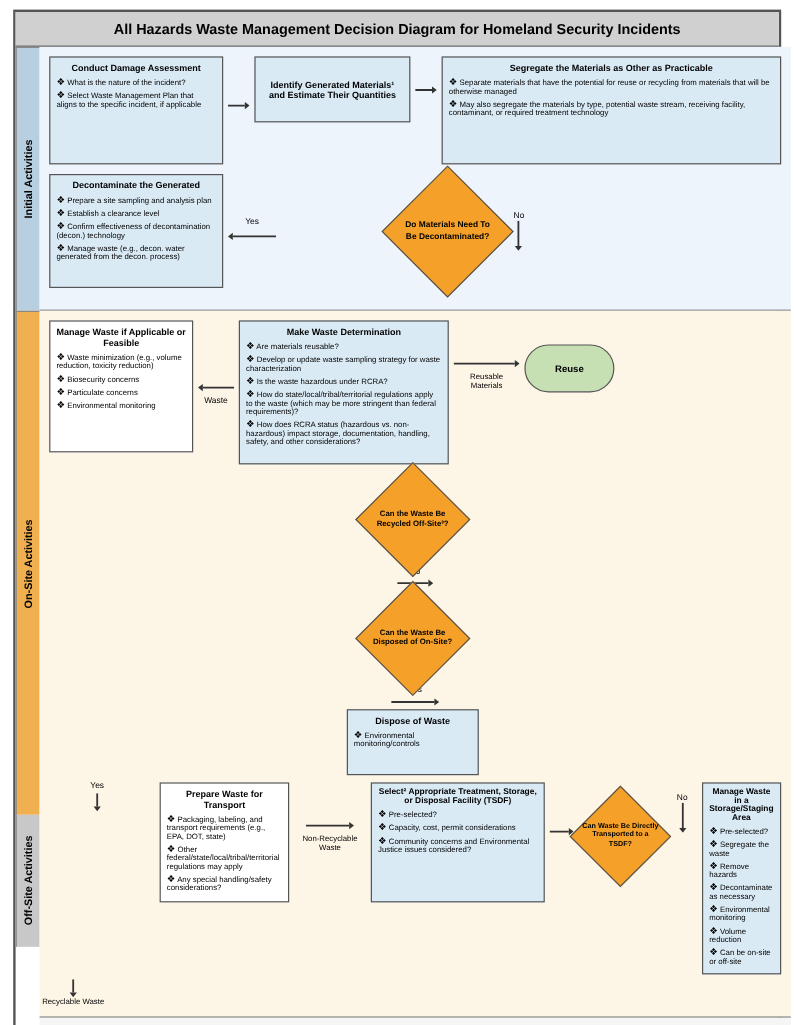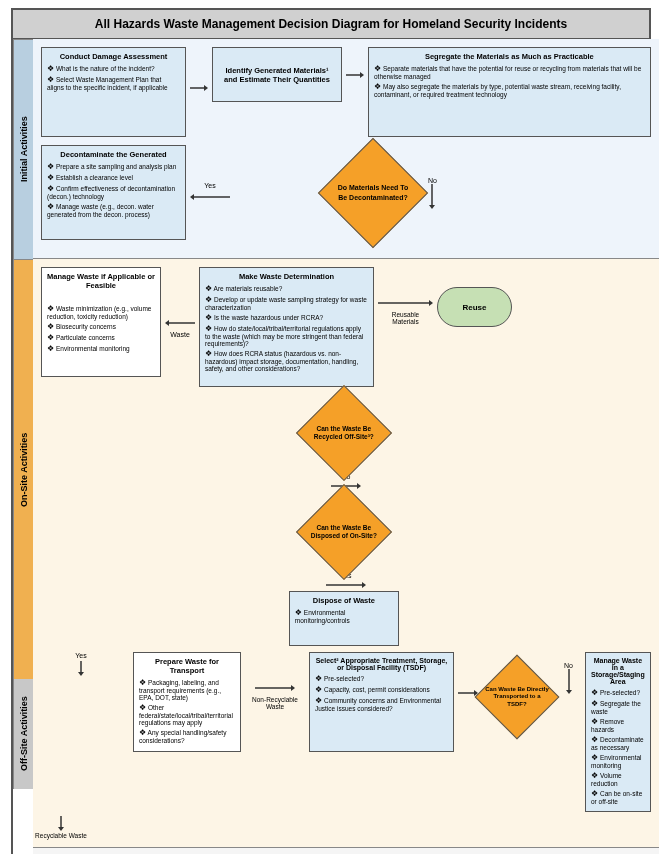--- a/index.html
+++ b/index.html
@@ -59,21 +59,21 @@
           </div>
 
           <div style="display:flex; align-items:center; justify-content:center; width:18px; padding-top:22px;">
             <svg width="18" height="12">
                 <line x1="0" y1="6" x2="14" y2="6" stroke="#333" stroke-width="1.5"></line>
                 <polygon points="14,3 18,6 14,9" fill="#333"></polygon>
               </svg>
           </div>
 
           <div style="border:1.5px solid #555; background:#daeaf5; padding:4px 5px; flex:1; font-size:6.5px; min-height:90px;">
-            <div style="font-weight:bold; font-size:7.5px; text-align:center; margin-bottom:3px;">Segregate the Materials as Much as Practicable</div>
+            <div style="font-weight:bold; font-size:7.5px; text-align:center; margin-bottom:3px;">Segregate the Materials as Other as Practicable</div>
             <ul style="list-style:none; padding:0; margin:0;">
               <li style="margin-bottom:2px; font-size:6.5px;"><span style="font-size:8px;">❖</span> Separate materials that have the potential for reuse or recycling from materials that will be otherwise managed</li>
               <li style="margin-bottom:2px; font-size:6.5px;"><span style="font-size:8px;">❖</span> May also segregate the materials by type, potential waste stream, receiving facility, contaminant, or required treatment technology</li>
             </ul>
           </div>
         </div>
 
         <div style="display:flex; flex-direction:row; align-items:center; gap:4px; margin-top:8px;">
 
           <div style="border:1.5px solid #555; background:#daeaf5; padding:4px 5px; width:145px; font-size:6.5px; min-height:95px;">
@@ -110,21 +110,21 @@
           </div>
 
         </div>
       </div>
 
       <div style="background:#fdf5e6; border-bottom:1.5px solid #888; padding:8px; position:relative;">
 
         <div style="display:flex; flex-direction:row; align-items:flex-start; gap:4px; margin-bottom:6px;">
 
           <div style="border:1.5px solid #555; background:#fff; padding:4px 5px; width:120px; font-size:6.5px; min-height:110px;">
-            <div style="font-weight:bold; font-size:7.5px; text-align:center; margin-bottom:14px;">Manage Waste if Applicable or Feasible</div>
+            <div style="font-weight:bold; font-size:7.5px; text-align:center; margin-bottom:3px;">Manage Waste if Applicable or Feasible</div>
             <ul style="list-style:none; padding:0; margin:0;">
               <li style="margin-bottom:2px; font-size:6.5px;"><span style="font-size:8px;">❖</span> Waste minimization (e.g., volume reduction, toxicity reduction)</li>
               <li style="margin-bottom:2px; font-size:6.5px;"><span style="font-size:8px;">❖</span> Biosecurity concerns</li>
               <li style="margin-bottom:2px; font-size:6.5px;"><span style="font-size:8px;">❖</span> Particulate concerns</li>
               <li style="margin-bottom:2px; font-size:6.5px;"><span style="font-size:8px;">❖</span> Environmental monitoring</li>
             </ul>
           </div>
 
           <div style="display:flex; flex-direction:column; align-items:center; justify-content:center; padding-top:50px; width:30px;">
             <svg width="30" height="12">

